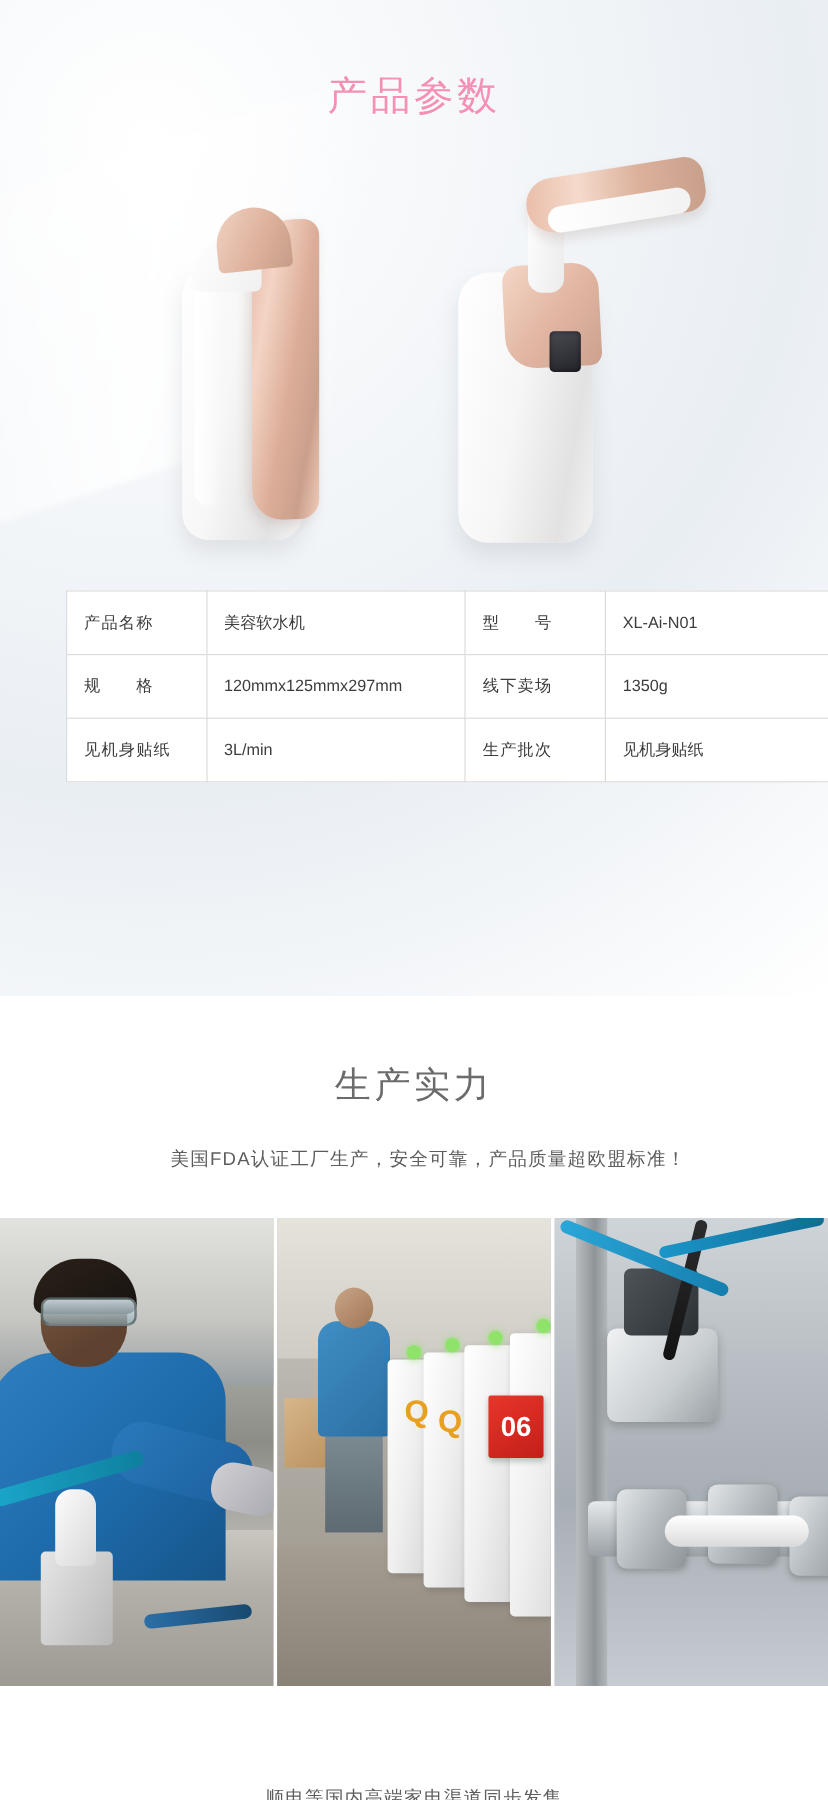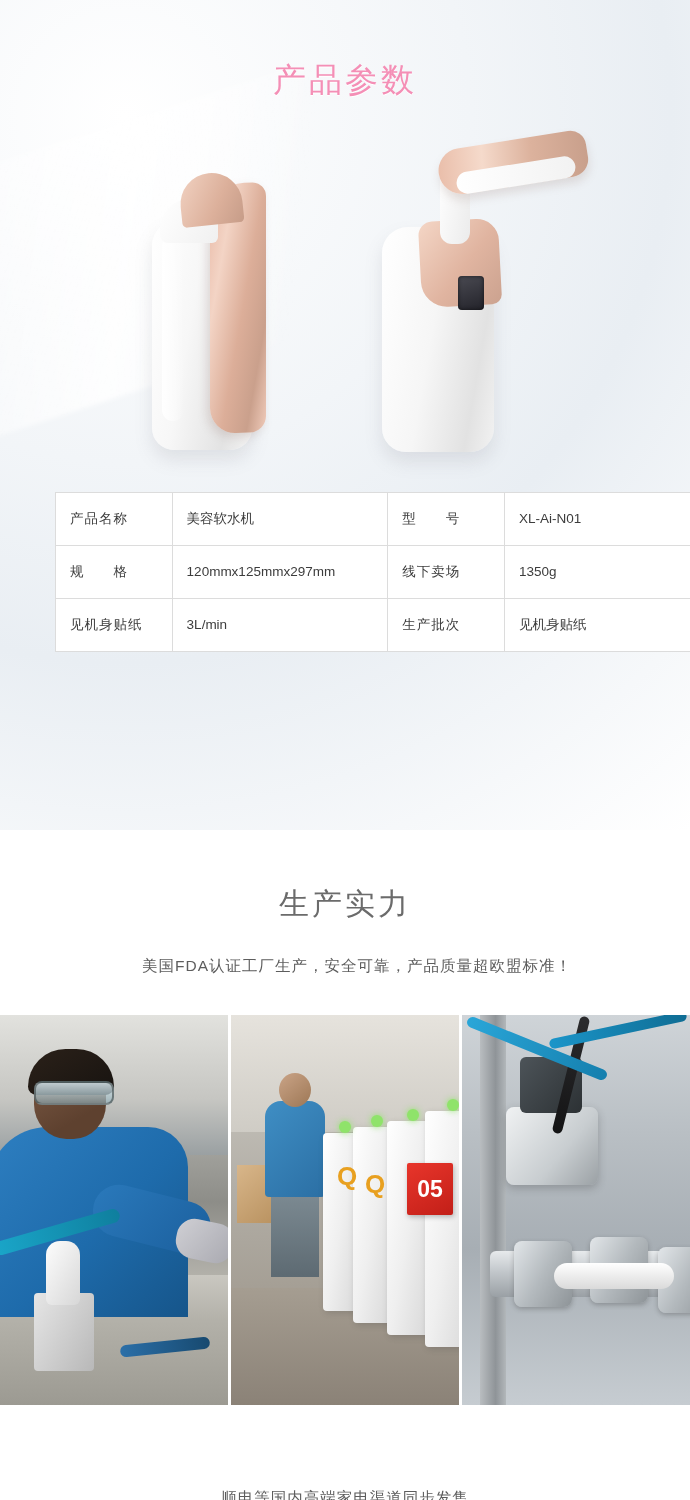--- a/index.html
+++ b/index.html
@@ -562,21 +562,21 @@
         <div class="p2-mach p2-m1"></div>
         <div class="p2-mach p2-m2"></div>
         <div class="p2-mach p2-m3"></div>
         <div class="p2-mach p2-m4"></div>
         <div class="p2-light p2-l1"></div>
         <div class="p2-light p2-l2"></div>
         <div class="p2-light p2-l3"></div>
         <div class="p2-light p2-l4"></div>
         <div class="p2-letter p2-ltr1">Q</div>
         <div class="p2-letter p2-ltr2">Q</div>
-        <div class="p2-badge">05</div>
+        <div class="p2-badge">06</div>
       </div>
 
       <div class="photo photo-3">
         <div class="p3-wallpipe"></div>
         <div class="p3-bigpipe"></div>
         <div class="p3-flange p3-f1"></div>
         <div class="p3-flange p3-f2"></div>
         <div class="p3-flange p3-f3"></div>
         <div class="p3-white-pipe"></div>
         <div class="p3-valve"></div>

